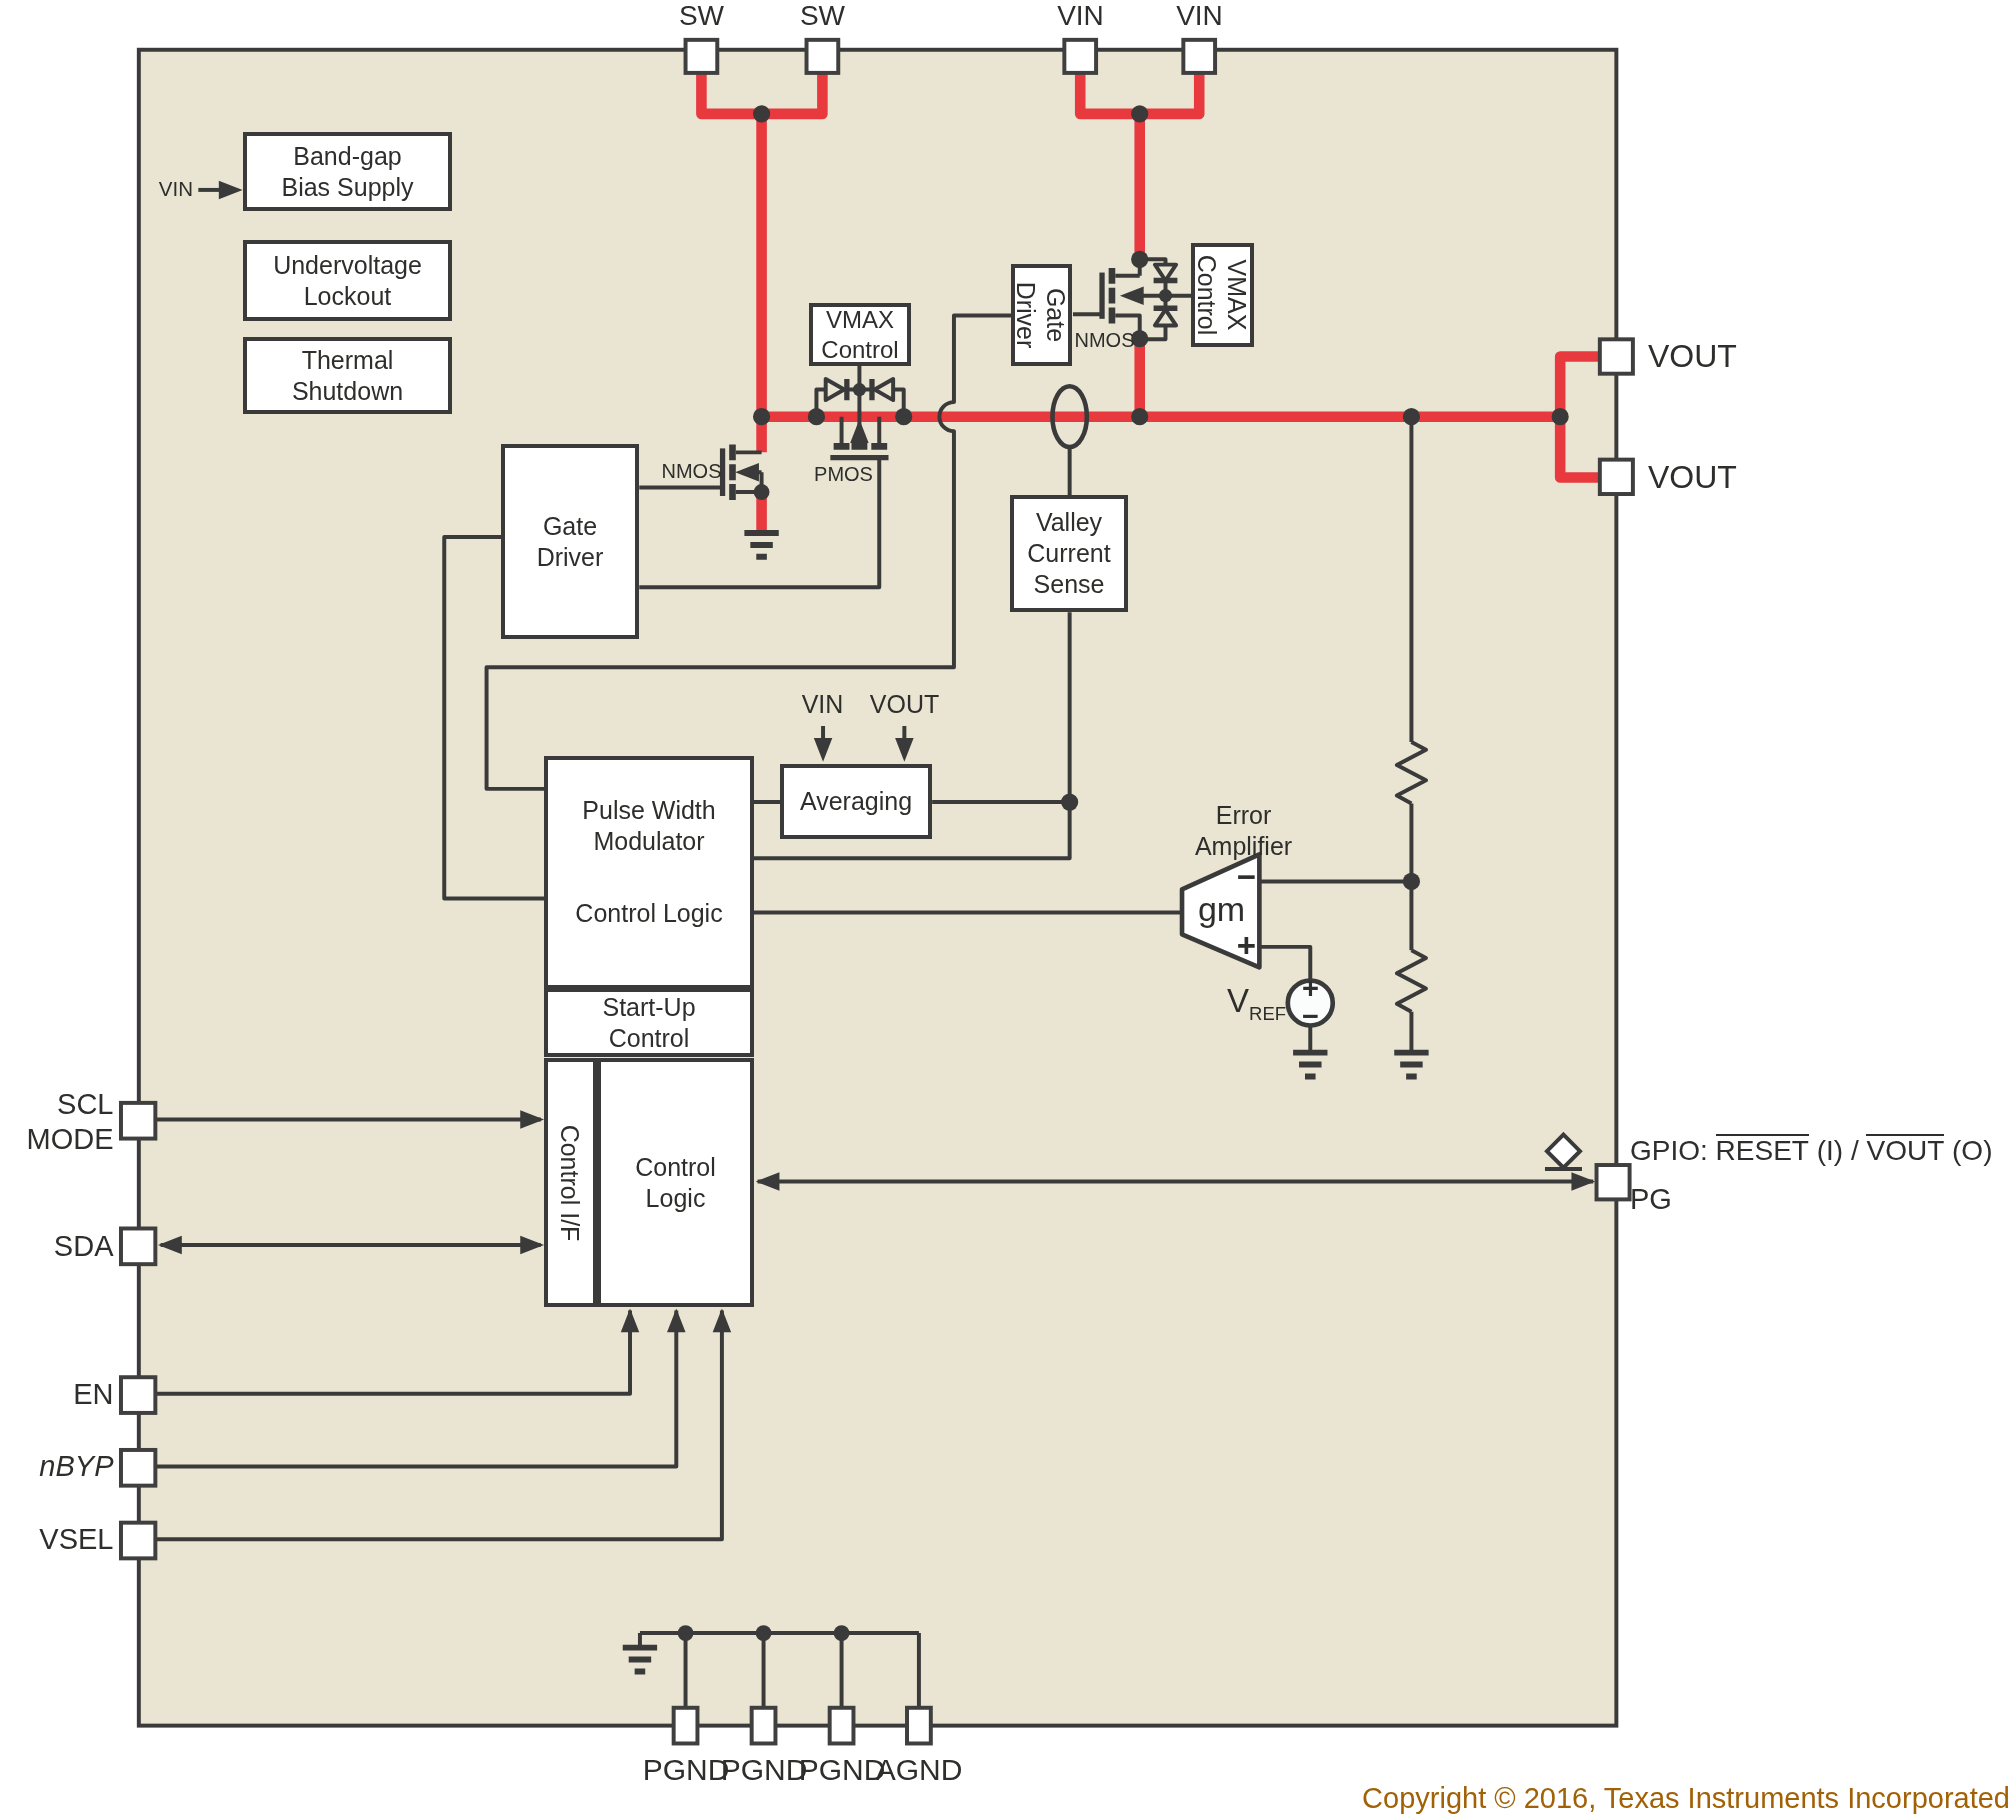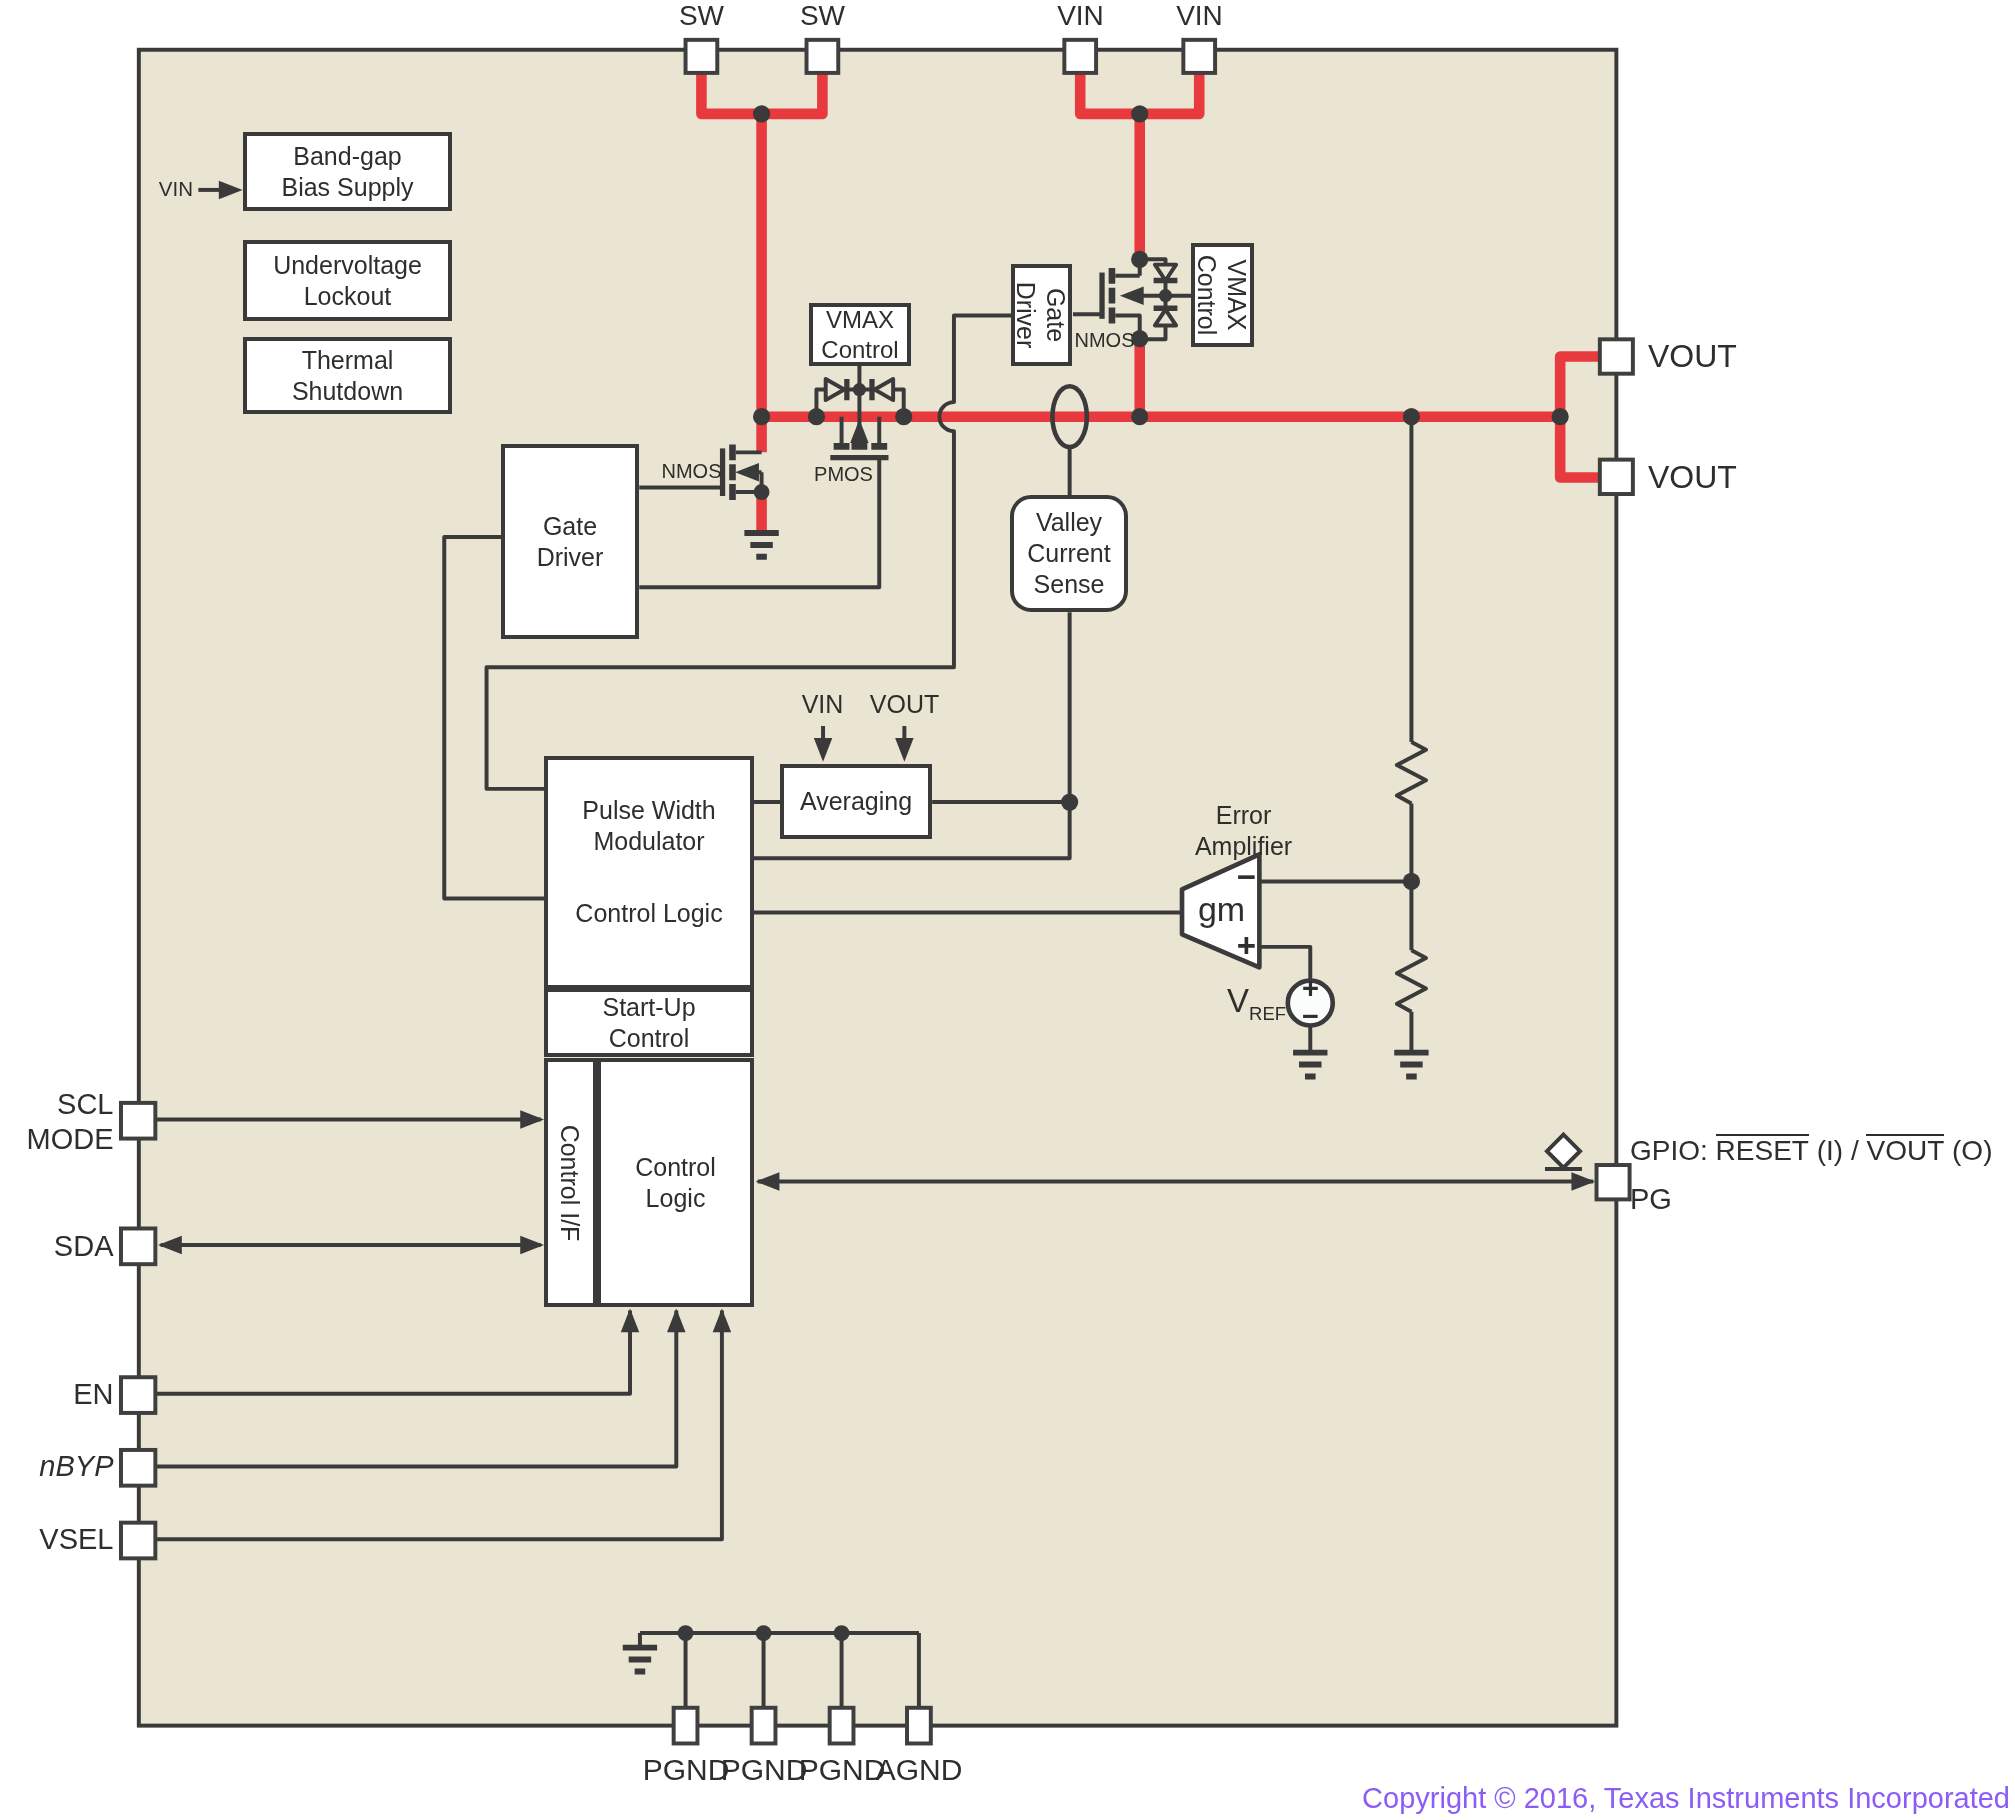--- a/index.html
+++ b/index.html
@@ -186,21 +186,21 @@
 <div class="blk" style="left:1191px;top:243px;width:63px;height:104px;">
   <div class="vert">
     <div>VMAX</div>
     <div>Control</div>
   </div>
 </div>
 <div class="blk" style="left:809px;top:303px;width:102px;height:63px;font-size:24px;">
   <div>VMAX</div>
   <div>Control</div>
 </div>
-<div class="blk" style="left:1010px;top:495px;width:118px;height:117px;border-radius:21px;">
+<div class="blk" style="left:1010px;top:495px;width:118px;height:117px;">
   <div>Valley</div>
   <div>Current</div>
   <div>Sense</div>
 </div>
 <div class="blk" style="left:780px;top:764px;width:152px;height:75px;">
   <div>Averaging</div>
 </div>
 <div class="blk" style="left:544px;top:756px;width:210px;height:233px;justify-content:flex-start;">
   <div style="margin-top:35px;">
     <div>Pulse Width</div>
@@ -251,16 +251,16 @@
   <div>Error</div>
   <div>Amplifier</div>
 </div>
 <div class="lbl ctr" style="left:1192px;top:891px;width:59px;height:37px;font-size:34px;">gm</div>
 <div class="lbl ctr" style="left:1228px;top:862px;width:37px;height:29px;font-size:33px;font-weight:bold;">−</div>
 <div class="lbl ctr" style="left:1228px;top:931px;width:37px;height:29px;font-size:33px;font-weight:bold;">+</div>
 <div class="lbl nowrap" style="left:1227px;top:982px;font-size:33px;"><span>V</span><sub class="ref">REF</sub></div>
 <div class="lbl ctr" style="left:1294px;top:974px;width:33px;height:28px;font-size:29px;font-weight:bold;">+</div>
 <div class="lbl ctr" style="left:1294px;top:1002px;width:33px;height:28px;font-size:29px;font-weight:bold;">−</div>
 
-<div class="lbl rt" style="left:1223px;top:1782px;width:787px;font-size:29px;color:#8b5cf6;">Copyright © 2016, Texas Instruments Incorporated</div>
+<div class="lbl rt" style="left:1223px;top:1782px;width:787px;font-size:29px;color:#a16207;">Copyright © 2016, Texas Instruments Incorporated</div>
 
 </div>
 
 
 </body></html>

